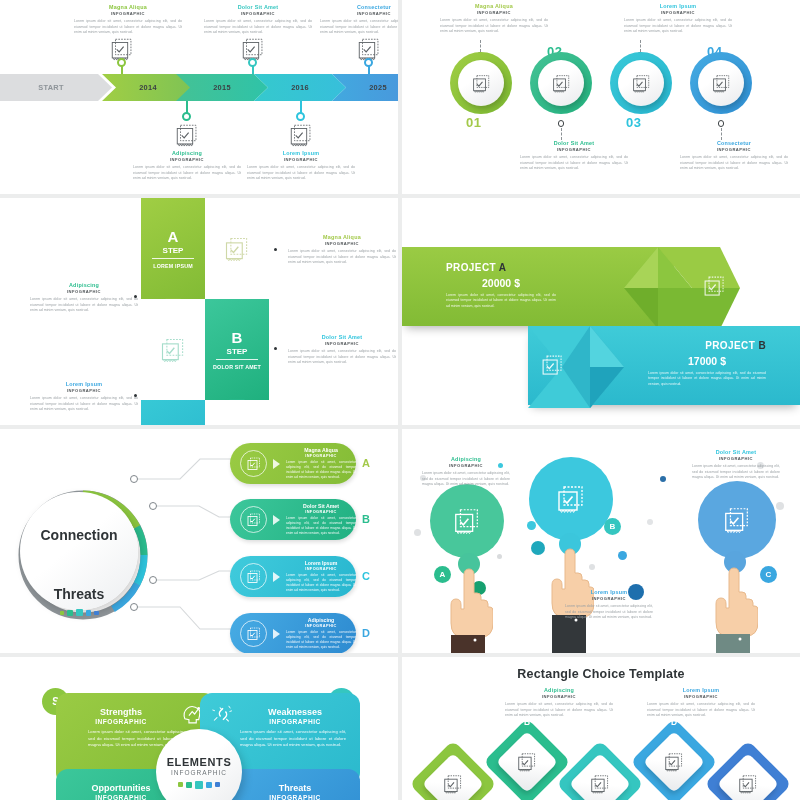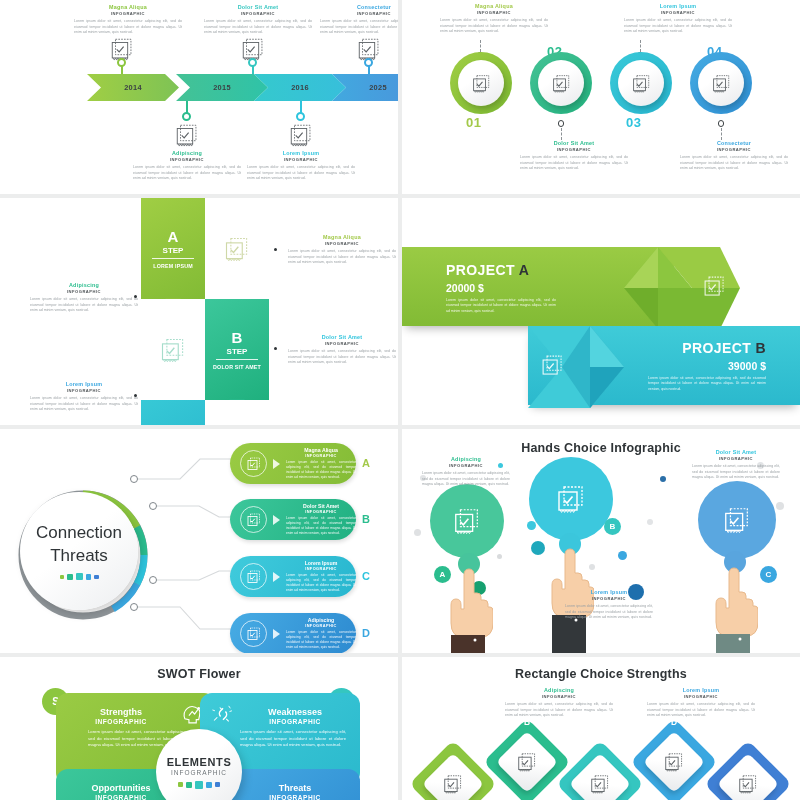--- a/index.html
+++ b/index.html
@@ -99,32 +99,32 @@
   .scell .D { font-size: 5.3px; font-weight: bold; margin-top: 4px; letter-spacing: .2px; }
   .snotch {
     position: absolute; bottom: -7px; left: 50%; margin-left: -8px;
     width: 0; height: 0; border-left: 8px solid transparent;
     border-right: 8px solid transparent; border-top: 8px solid;
   }
 
   
   .cub-band { position: absolute; height: 79px; }
   .cub-label { position: absolute; color: #fff; }
-  .cub-label .pn { font-size: 14px; font-weight: bold; letter-spacing: .4px; }
-  .cub-label .pv { font-size: 10.5px; font-weight: bold; margin-top: 4px; }
+  .cub-label .pn { font-size: 10px; font-weight: bold; letter-spacing: .4px; }
+  .cub-label .pv { font-size: 10.5px; font-weight: bold; margin-top: 4px; text-align: center; }
   .cub-label .pb { font-size: 3.5px; line-height: 1.5; margin-top: 4px; opacity: .85; text-align: justify; }
 
   
   .cc-circle {
     position: absolute; width: 118px; height: 118px; border-radius: 50%;
     background: linear-gradient(140deg,#ffffff 45%,#eceef0);
     box-shadow: 3px 4px 9px rgba(0,0,0,.18);
     display: flex; flex-direction: column; align-items: center; justify-content: center;
   }
-  .cc-circle .c1 { font-size: 17px; font-weight: normal; color: #2f3437; line-height: 1.35; }
+  .cc-circle .c1 { font-size: 14px; font-weight: bold; color: #2f3437; line-height: 1.35; margin-top: 40px; }
   .cc-sq { display: flex; gap: 3px; margin-top: 6px; align-items: center; }
   .cc-sq i { display: block; border-radius: 1px; }
   .pill {
     position: absolute; height: 41px; border-radius: 21px;
     display: flex; align-items: center; padding-left: 10px;
     box-shadow: 1px 2px 4px rgba(0,0,0,.14);
   }
   .pill .ring {
     width: 27px; height: 27px; border-radius: 50%;
     border: 1.2px solid rgba(255,255,255,.7);
@@ -236,21 +236,24 @@
     </svg>
 
     <div class="tl-line" style="left:121px; top:64px; height:14px; background:#8cc63f;"></div>
     <div class="tl-dot" style="left:117px; top:58px; border-color:#8cc63f;"></div>
     <div class="tl-line" style="left:252px; top:64px; height:14px; background:#35c6c0;"></div>
     <div class="tl-dot" style="left:248px; top:58px; border-color:#35c6c0;"></div>
     <div class="tl-line" style="left:368px; top:64px; height:14px; background:#3aa7e0;"></div>
     <div class="tl-dot" style="left:364px; top:58px; border-color:#3aa7e0;"></div>
 
     <div class="tl-bar">
-      <div class="tl-seg" style="left:87px; width:92px; background:linear-gradient(90deg,#a0ce44,#7ec355); clip-path:polygon(0 0,78px 0,92px 50%,78px 100%,0 100%,14px 50%);">
+      <div class="tl-seg" style="left:0; width:112px; background:#dcdddf; clip-path:polygon(0 0,98px 0,112px 50%,98px 100%,0 100%);">
+        <span style="color:#8e9499; margin-left:-10px;">START</span>
+      </div>
+      <div class="tl-seg" style="left:102px; width:92px; background:linear-gradient(90deg,#a0ce44,#7ec355); clip-path:polygon(0 0,78px 0,92px 50%,78px 100%,0 100%,14px 50%);">
         <span>2014</span>
       </div>
       <div class="tl-seg" style="left:176px; width:92px; background:linear-gradient(90deg,#44c295,#2fc3a8); clip-path:polygon(0 0,78px 0,92px 50%,78px 100%,0 100%,14px 50%);">
         <span>2015</span>
       </div>
       <div class="tl-seg" style="left:254px; width:92px; background:linear-gradient(90deg,#35c9cd,#37bfdb); clip-path:polygon(0 0,78px 0,92px 50%,78px 100%,0 100%,14px 50%);">
         <span>2016</span>
       </div>
       <div class="tl-seg" style="left:332px; width:92px; background:linear-gradient(90deg,#42a9df,#4a93dc); clip-path:polygon(0 0,78px 0,92px 50%,78px 100%,0 100%,14px 50%);">
         <span>2025</span>
@@ -468,21 +471,21 @@
       <g opacity=".85" transform="translate(78,32) scale(.78)">
         <rect x="9" y="4" width="18" height="18" fill="none" stroke="#fff" stroke-width="1.3" stroke-dasharray="2 1.5"></rect>
         <rect x="4" y="9" width="18" height="18" fill="none" stroke="#fff" stroke-width="1.4"></rect>
         <path d="M9 17l3 3 5.5-6.5" fill="none" stroke="#fff" stroke-width="1.7"></path>
       </g>
     </svg>
 
     <div class="cub-band" style="left:126px; top:128px; width:272px; background:linear-gradient(180deg,#3fcbd8,#2bb9cd); box-shadow:0 6px 9px -4px rgba(0,0,0,.3);"></div>
     <div class="cub-label" style="left:246px; top:142px; width:118px; text-align:right;">
       <div class="pn"><span>PROJECT</span> <span style="color:#2f3437">B</span></div>
-      <div class="pv">39000 $</div>
+      <div class="pv">17000 $</div>
       <div class="pb">Lorem ipsum dolor sit amet, consectetur adipiscing elit, sed do eiusmod tempor incididunt ut labore et dolore magna aliqua. Ut enim ad minim veniam, quis nostrud.</div>
     </div>
 
     <svg style="position:absolute; left:126px; top:123px;" width="120" height="92" viewBox="0 0 120 92">
       <polygon points="0,5 62,5 96,46 62,87 0,87 34,46" fill="#3fcbd8"></polygon>
       <polygon points="34,46 62,5 96,46 62,87" fill="#2fb6c9"></polygon>
       <polygon points="62,5 96,46 62,46 62,5" fill="#53d4df"></polygon>
       <polygon points="62,46 96,46 62,87 62,46" fill="#1fa3bc"></polygon>
       <g opacity=".9" transform="translate(12,32) scale(.78)">
         <rect x="9" y="4" width="18" height="18" fill="none" stroke="#fff" stroke-width="1.3" stroke-dasharray="2 1.5"></rect>
@@ -587,21 +590,20 @@
       <div class="txt">
         <div class="t">Adipiscing</div>
         <div class="s">INFOGRAPHIC</div>
         <div class="b">Lorem ipsum dolor sit amet, consectetur adipiscing elit, sed do eiusmod tempor incididunt ut labore et dolore magna aliqua. Ut enim ad minim veniam, quis nostrud.</div>
       </div>
     </div>
     <div class="pill-letter" style="left:362px; top:198px; color:#3aa7e0;">D</div>
   </div>
 
   <div class="panel">
-    <div class="ptitle" style="top:12px;">Hands Choice Infographic</div>
 
     <div class="deco" style="left:18px; top:46px; width:6px; height:6px; background:#e2e4e6;"></div>
     <div class="deco" style="left:96px; top:34px; width:5px; height:5px; background:#3cc8de;"></div>
     <div class="deco" style="left:149px; top:58px; width:12px; height:12px; background:#dfe1e3;"></div>
     <div class="deco" style="left:258px; top:47px; width:6px; height:6px; background:#2b6fa8;"></div>
     <div class="deco" style="left:355px; top:33px; width:7px; height:7px; background:#e2e4e6;"></div>
     <div class="deco" style="left:12px; top:100px; width:7px; height:7px; background:#dfe1e3;"></div>
     <div class="deco" style="left:125px; top:92px; width:9px; height:9px; background:#3cc8de;"></div>
     <div class="deco" style="left:216px; top:122px; width:9px; height:9px; background:#3aa7e0;"></div>
     <div class="deco" style="left:245px; top:90px; width:6px; height:6px; background:#e2e4e6;"></div>
@@ -671,21 +673,20 @@
       <div class="b">Lorem ipsum dolor sit amet, consectetur adipiscing elit, sed do eiusmod tempor incididunt ut labore et dolore magna aliqua. Ut enim ad minim veniam, quis nostrud.</div>
     </div>
     <div class="cap narrow" style="left:290px; top:20px;">
       <div class="t" style="color:#2ec4dd">Dolor Sit Amet</div>
       <div class="s">INFOGRAPHIC</div>
       <div class="b">Lorem ipsum dolor sit amet, consectetur adipiscing elit, sed do eiusmod tempor incididunt ut labore et dolore magna aliqua. Ut enim ad minim veniam, quis nostrud.</div>
     </div>
   </div>
 
   <div class="panel">
-    <div class="ptitle" style="top:10px;">SWOT Flower</div>
 
     <div class="swot-badge" style="left:42px; top:31px; background:#8cc63f;">S</div>
     <div class="swot-badge" style="left:328px; top:31px; background:#35c6c0;">W</div>
 
     <div class="swot-card" style="left:56px; top:36px; background:linear-gradient(140deg,#9acb44,#82bb35); border-radius:12px 12px 0 12px; padding:10px 32px;">
       <svg style="position:absolute; right:10px; top:8px;" width="26" height="26" viewBox="0 0 32 32">
         <path d="M6 22 q-3-8 3-13 t14 1 q3 4 1 8 l-1 5 h-3 v4 h-9 v-4 z" fill="none" stroke="#fff" stroke-width="1.4"></path>
         <polyline points="11,18 15,13 18,16 23,9" fill="none" stroke="#fff" stroke-width="1.4"></polyline>
         <circle cx="23" cy="9" r="1.6" fill="#fff"></circle>
       </svg>
@@ -725,21 +726,21 @@
         <i style="width:5px;height:5px;background:#8cc63f"></i>
         <i style="width:6px;height:6px;background:#2bbd8e"></i>
         <i style="width:8px;height:8px;background:#35c6c0"></i>
         <i style="width:6px;height:6px;background:#3aa7e0"></i>
         <i style="width:5px;height:5px;background:#3f7fd4"></i>
       </div>
     </div>
   </div>
 
   <div class="panel">
-    <div class="ptitle" style="top:10px;">Rectangle Choice Strengths</div>
+    <div class="ptitle" style="top:10px;">Rectangle Choice Template</div>
 
     <div class="cap" style="left:103px; top:30px;">
       <div class="t" style="color:#2bbd8e">Adipiscing</div>
       <div class="s">INFOGRAPHIC</div>
       <div class="b">Lorem ipsum dolor sit amet, consectetur adipiscing elit, sed do eiusmod tempor incididunt ut labore et dolore magna aliqua. Ut enim ad minim veniam, quis nostrud.</div>
     </div>
     <div class="cap" style="left:245px; top:30px;">
       <div class="t" style="color:#3aa7e0">Lorem Ipsum</div>
       <div class="s">INFOGRAPHIC</div>
       <div class="b">Lorem ipsum dolor sit amet, consectetur adipiscing elit, sed do eiusmod tempor incididunt ut labore et dolore magna aliqua. Ut enim ad minim veniam, quis nostrud.</div>

